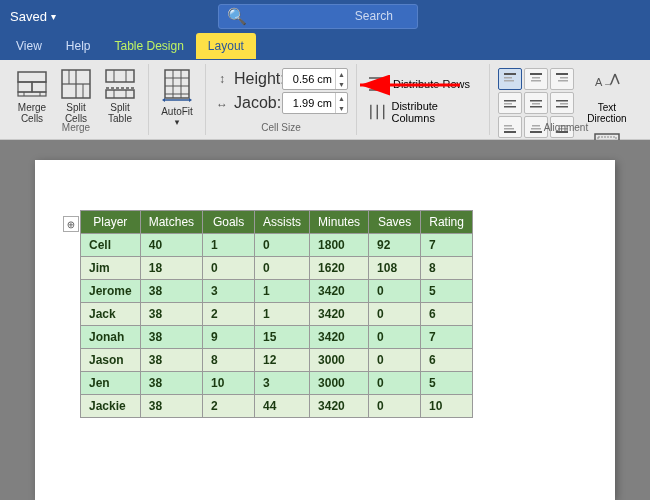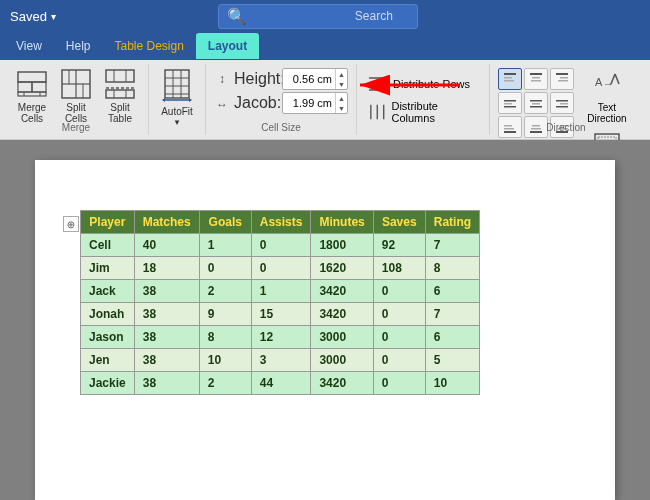--- a/index.html
+++ b/index.html
@@ -51,25 +51,25 @@
       padding: 4px 12px;
       font-size: 12px;
       cursor: pointer;
       color: #d0dff8;
       border-radius: 3px 3px 0 0;
       height: 26px;
       display: flex;
       align-items: center;
     }
     .ribbon-tab.active {
-      background: #5eead4;
+      background: #fde047;
       color: #2b579a;
-      font-weight: 700;
-    }
-    .ribbon-tab.table-design { color: #eab308; }
+      font-weight: 400;
+    }
+    .ribbon-tab.table-design { color: #bef264; }
 
     
     .ribbon {
       background: #e8e8e8;
       border-bottom: 1px solid #c8c8c8;
       padding: 4px 8px 4px 4px;
       display: flex;
       align-items: stretch;
       gap: 0;
       height: 80px;
@@ -273,22 +273,22 @@
       font-size: 12px;
     }
     .data-table th, .data-table td {
       border: 1px solid #999;
       padding: 4px 8px;
       white-space: nowrap;
       min-width: 52px;
     }
     .data-table thead tr th {
       background: #4e7c36;
-      color: #fde047;
-      font-weight: bold;
+      color: #ffffff;
+      font-weight: normal;
     }
     .data-table tbody tr:nth-child(odd) {
       background: #c6efce;
     }
     .data-table tbody tr:nth-child(even) {
       background: #e2f0d9;
     }
     .data-table tbody td {
       color: #1a3a10;
       font-weight: bold;
@@ -532,21 +532,21 @@
           <div class="align-extra-btn">
             <svg width="28" height="20" viewBox="0 0 28 20">
               <rect x="2" y="2" width="24" height="16" fill="none" stroke="#555" stroke-width="1.5"></rect>
               <rect x="5" y="5" width="18" height="10" fill="none" stroke="#888" stroke-width="1" stroke-dasharray="2,1"></rect>
             </svg>
             <span class="ribbon-btn-label" style="font-size:10px;">Cell
 Margins</span>
           </div>
         </div>
       </div>
-      <span class="ribbon-group-label">Direction</span>
+      <span class="ribbon-group-label">Alignment</span>
     </div>
 
   </div>
 
   <div class="doc-area">
     <div class="page">
 
       <div class="table-move-handle">⊕</div>
 
       <table class="data-table" id="main-table">
@@ -576,20 +576,29 @@
             <tr>
               <td>Jim</td>
               <td>18</td>
               <td>0</td>
               <td>0</td>
               <td>1620</td>
               <td>108</td>
               <td>8</td>
             </tr>
             <tr>
+              <td>Jerome</td>
+              <td>38</td>
+              <td>3</td>
+              <td>1</td>
+              <td>3420</td>
+              <td>0</td>
+              <td>5</td>
+            </tr>
+            <tr>
               <td>Jack</td>
               <td>38</td>
               <td>2</td>
               <td>1</td>
               <td>3420</td>
               <td>0</td>
               <td>6</td>
             </tr>
             <tr>
               <td>Jonah</td>

